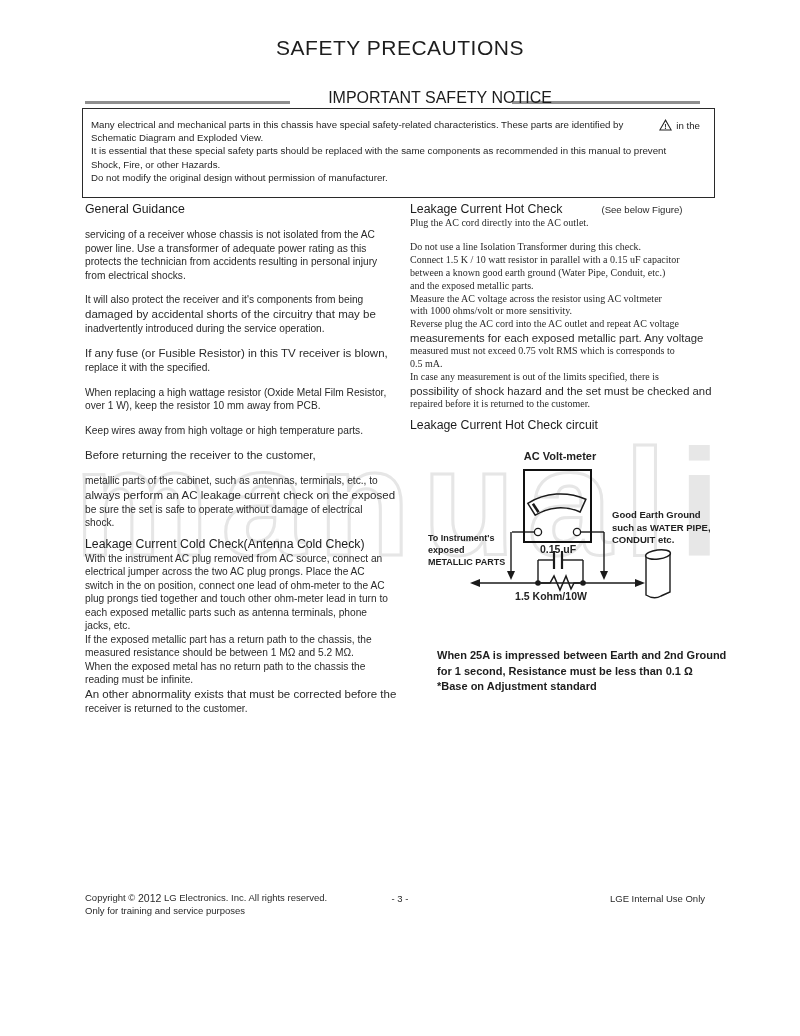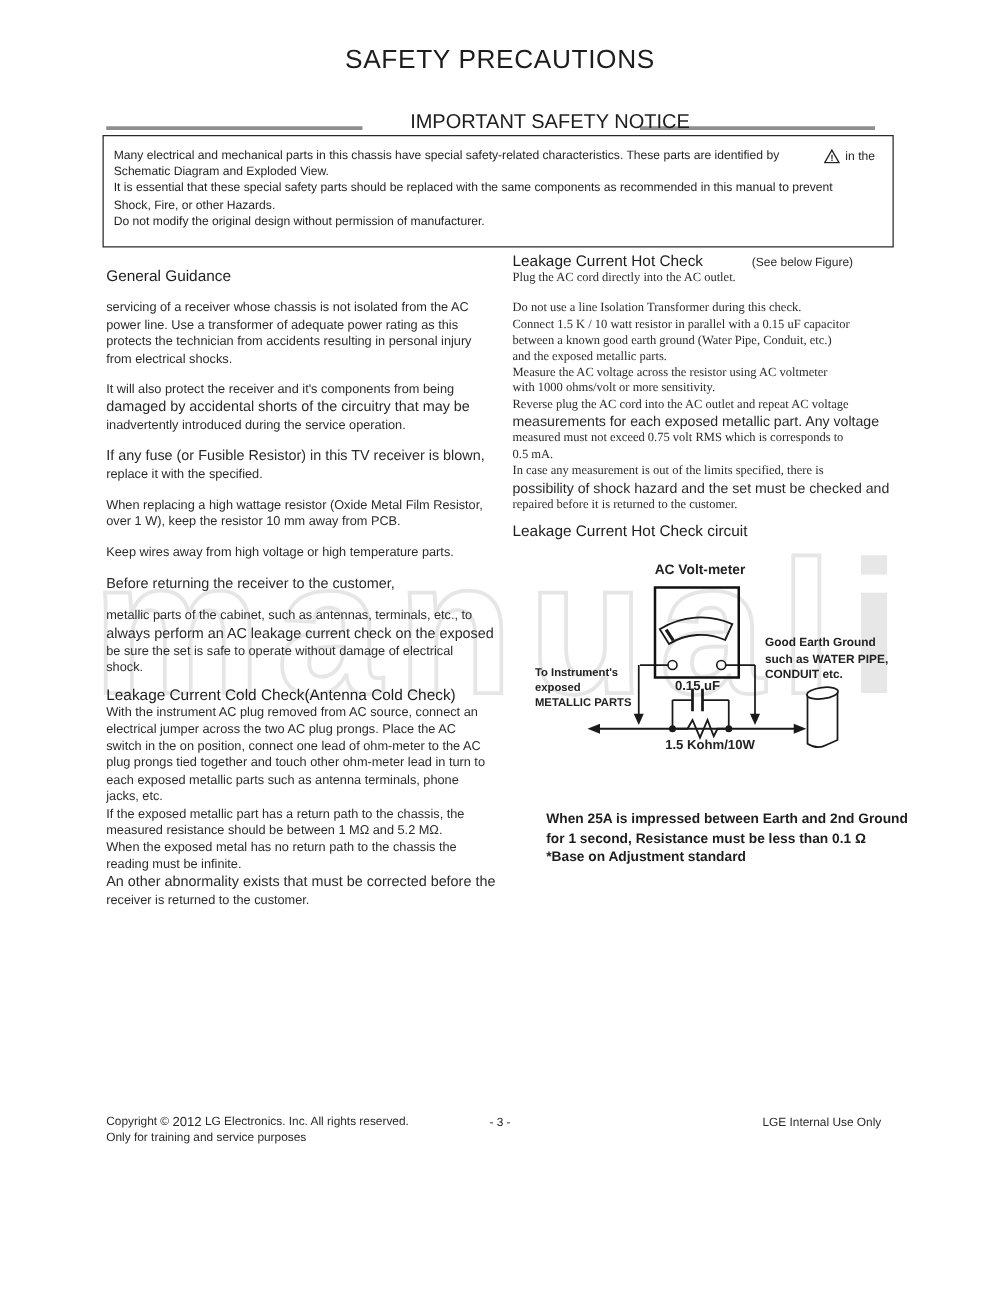--- a/index.html
+++ b/index.html
@@ -32,38 +32,38 @@
   .notice-box{
     position:absolute;left:82px;top:108px;width:631px;height:88px;
     border:1.5px solid #2a2a2a;z-index:2;background:transparent;
   }
   .notice-text{position:absolute;left:8px;top:9px;right:8px;font-size:9.7px;line-height:13.2px;color:#1f1f1f;}
   .notice-line{white-space:nowrap;}
   .notice-flag{position:absolute;right:14px;top:10px;font-size:9.7px;display:flex;align-items:center;gap:4px;}
   .warn-svg{display:inline-block;vertical-align:middle;}
   
   .col{position:absolute;z-index:2;}
-  #left-col{left:85px;top:214px;width:322px;}
+  #left-col{left:85px;top:202px;width:322px;}
   #right-col{left:410px;top:202px;width:322px;}
   .col-heading{font-size:12.3px;color:#1d1d1d;margin-bottom:12px;white-space:nowrap;}
   .col-heading.compact{margin-bottom:1px;}
   .heading-note{font-size:9.6px;margin-left:39px;color:#2a2a2a;}
   .para{margin-bottom:11px;}
   .para.tight{margin-bottom:7px;}
   .tline{white-space:nowrap;color:#2a2a2a;}
   #left-col .tline.sm{font-size:10.2px;line-height:13.5px;}
   #left-col .tline.lg{font-size:11.5px;line-height:15px;}
   #right-col .tline.sm{font-size:10px;line-height:12.9px;font-family:Liberation Serif, serif;}
   #right-col .tline.lg{font-size:11.3px;line-height:14px;}
   
   .diagram-svg{position:absolute;left:405px;top:442px;z-index:2;}
   .dlabel{position:absolute;z-index:3;font-weight:600;color:#222;}
   .lbl-voltmeter{left:505px;top:450px;width:110px;text-align:center;font-size:11px;}
   .lbl-cap{left:515px;top:543px;width:86px;text-align:center;font-size:10.5px;}
-  .lbl-res{left:523px;top:590px;width:90px;text-align:center;font-size:10.5px;}
+  .lbl-res{left:506px;top:590px;width:90px;text-align:center;font-size:10.5px;}
   .lbl-left{left:428px;top:533px;font-size:9px;line-height:11.8px;font-weight:600;}
   .lbl-right{left:612px;top:509px;font-size:9.5px;line-height:12.6px;font-weight:700;}
   .diagram-note{position:absolute;left:437px;top:648px;font-size:11px;line-height:15.5px;font-weight:600;color:#1d1d1d;z-index:2;}
   
   .footer{position:absolute;left:0;top:0;width:800px;z-index:2;}
   .footer-left{position:absolute;left:85px;top:891px;font-size:9.5px;line-height:13px;color:#2a2a2a;}
   .fy{font-size:10.5px;position:relative;top:1px;}
   .footer-page{position:absolute;left:300px;top:893px;width:200px;text-align:center;font-size:9.5px;color:#2a2a2a;}
   .footer-right{position:absolute;right:95px;top:893px;font-size:9.5px;color:#2a2a2a;}
 </style>

